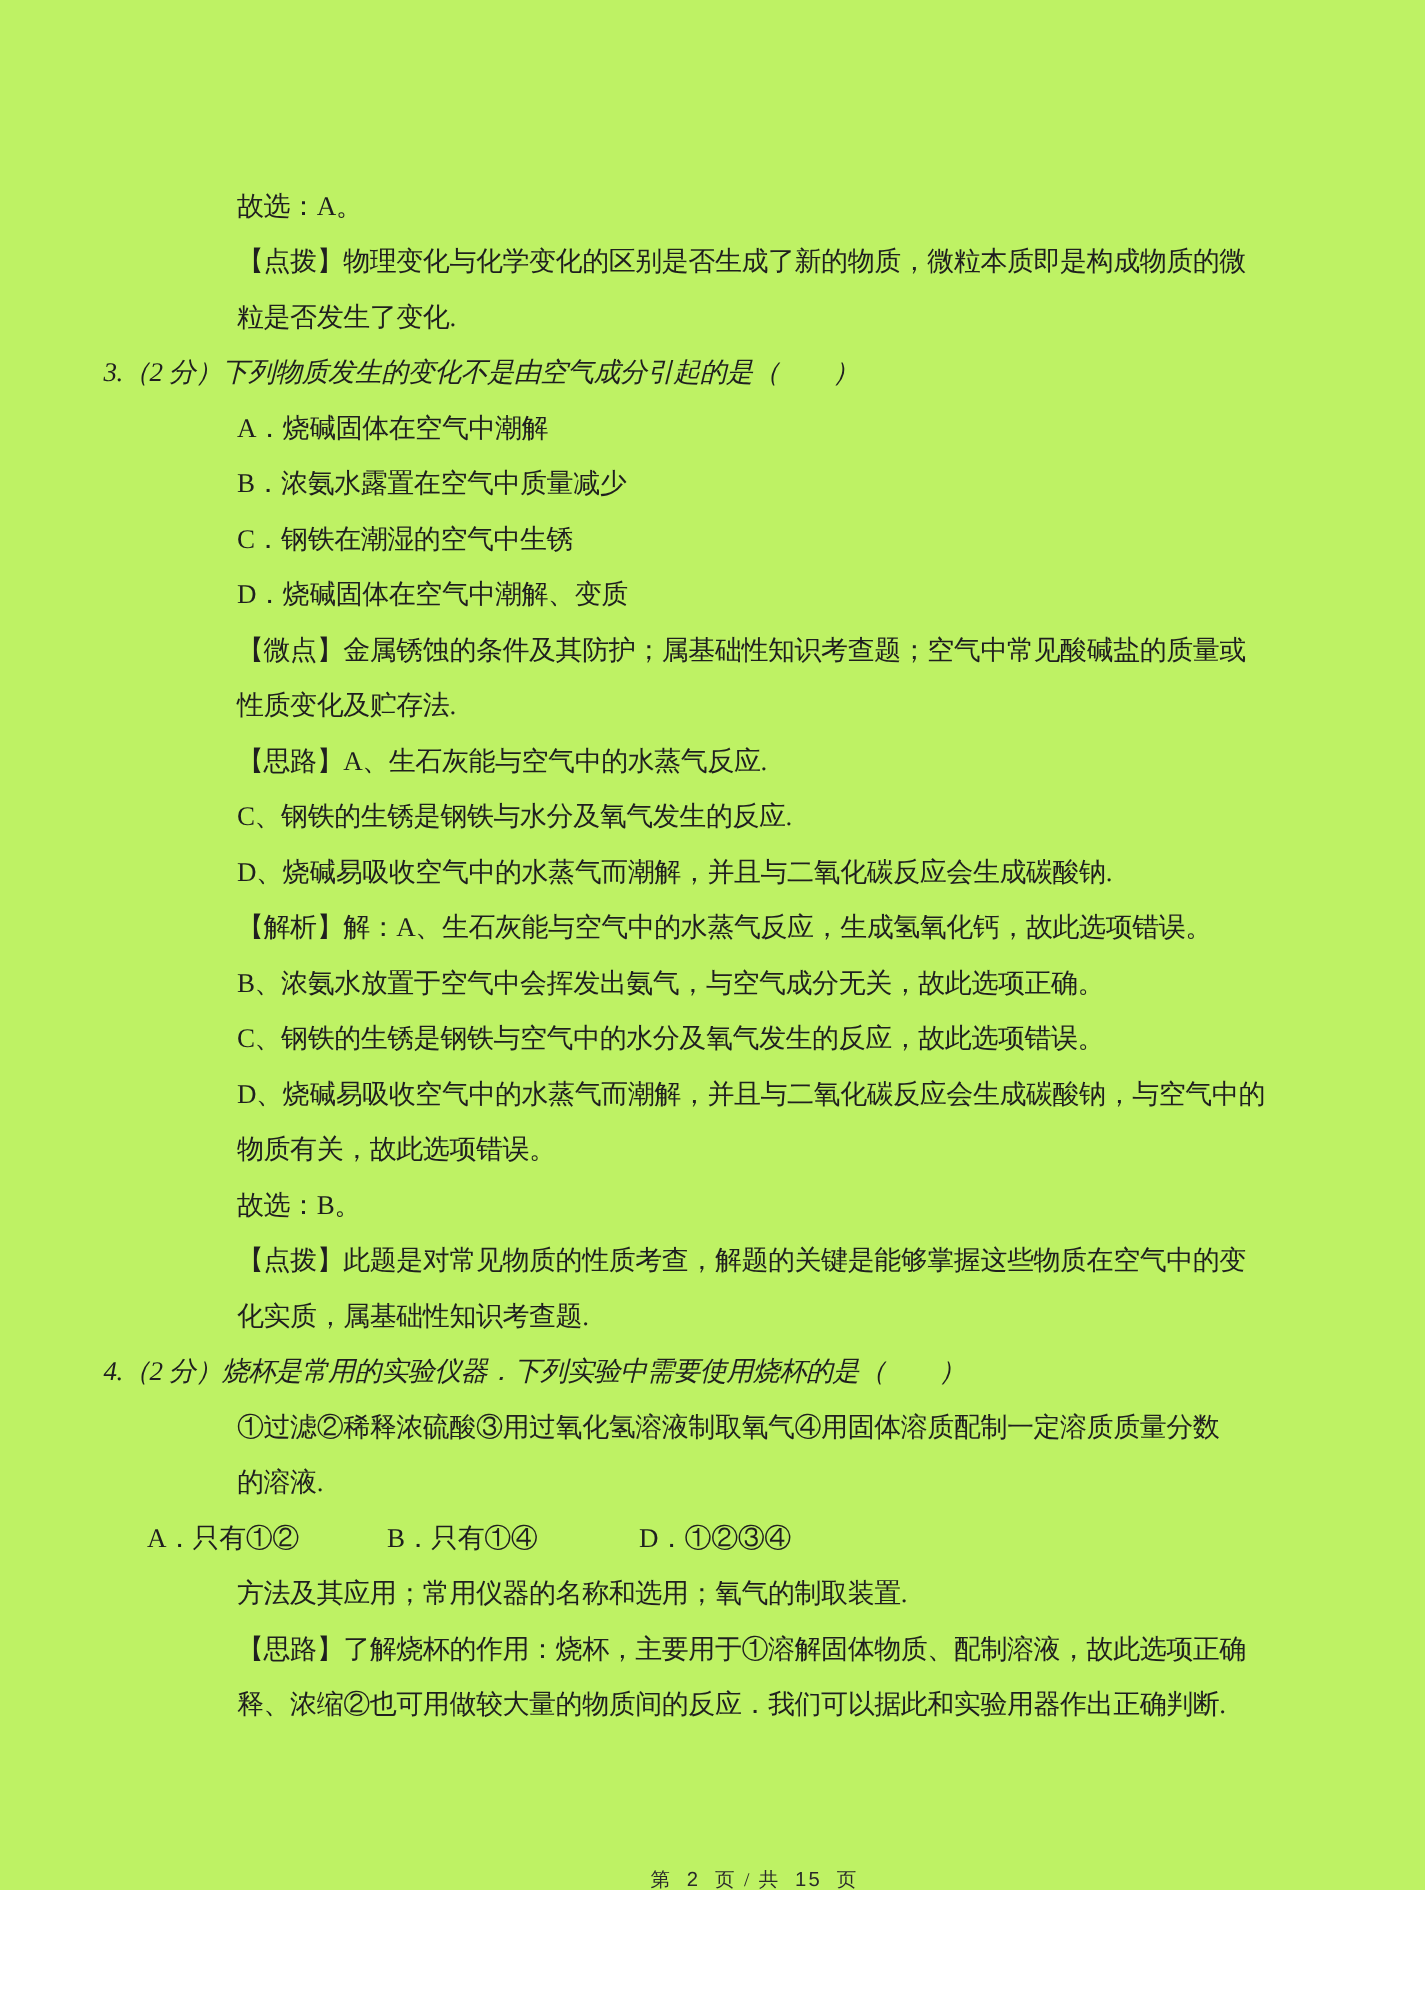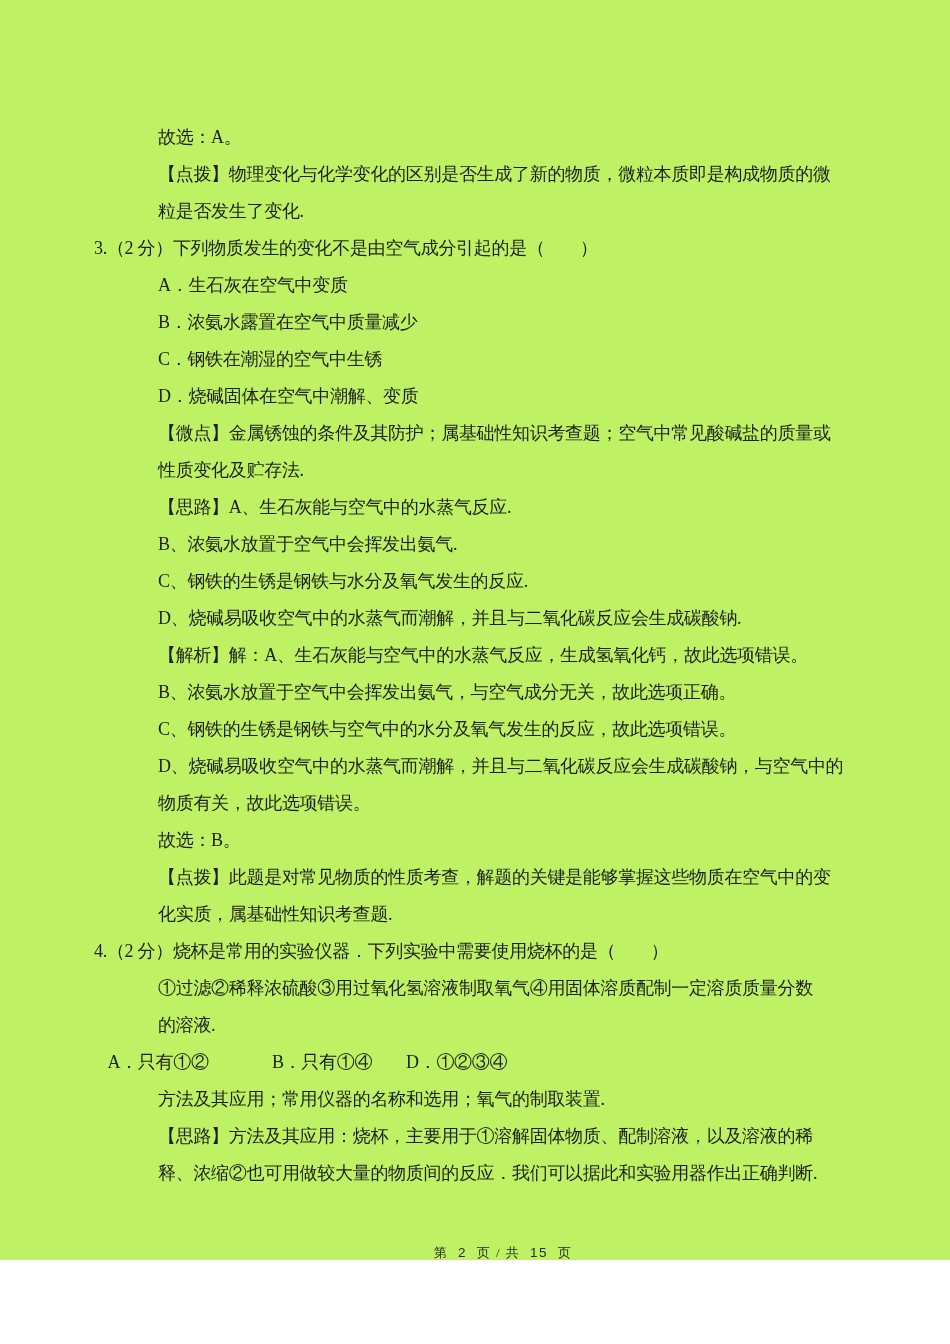--- a/index.html
+++ b/index.html
@@ -24,22 +24,22 @@
   }
   .line {
     height: 37px;
     line-height: 37px;
     font-size: 18px;
     letter-spacing: -0.3px;
     white-space: pre;
     color: #1f1f1f;
   }
   .line.body    { padding-left: 158px; }
-  .line.item    { padding-left: 94px; }
-  .line.options { padding-left: 78px; display: flex; text-align: center; }
+  .line.item    { padding-left: 69px; font-style: italic; }
+  .line.options { padding-left: 98px; display: flex; }
   .opt { display: inline-block; white-space: pre; }
   .opt-0 { width: 160px; }
   .opt-1 { width: 168px; }
   .opt-2 { width: 160px; }
   .page-footer {
     position: absolute;
     top: 1244px;
     left: 12px;
     width: 950px;
     text-align: center;
@@ -58,44 +58,43 @@
 </head>
 <body>
 
 <div class="page">
 
   <div class="doc-body">
       <div class="line body">故选：A。</div>
       <div class="line body">【点拨】物理变化与化学变化的区别是否生成了新的物质，微粒本质即是构成物质的微</div>
       <div class="line body">粒是否发生了变化.</div>
       <div class="line item">3.（2 分）下列物质发生的变化不是由空气成分引起的是（　　）</div>
-      <div class="line body">A．生石灰在空气中变质</div>
+      <div class="line body">A．烧碱固体在空气中潮解</div>
       <div class="line body">B．浓氨水露置在空气中质量减少</div>
       <div class="line body">C．钢铁在潮湿的空气中生锈</div>
       <div class="line body">D．烧碱固体在空气中潮解、变质</div>
       <div class="line body">【微点】金属锈蚀的条件及其防护；属基础性知识考查题；空气中常见酸碱盐的质量或</div>
       <div class="line body">性质变化及贮存法.</div>
       <div class="line body">【思路】A、生石灰能与空气中的水蒸气反应.</div>
-      <div class="line body">B、浓氨水放置于空气中会挥发出氨气.</div>
       <div class="line body">C、钢铁的生锈是钢铁与水分及氧气发生的反应.</div>
       <div class="line body">D、烧碱易吸收空气中的水蒸气而潮解，并且与二氧化碳反应会生成碳酸钠.</div>
       <div class="line body">【解析】解：A、生石灰能与空气中的水蒸气反应，生成氢氧化钙，故此选项错误。</div>
       <div class="line body">B、浓氨水放置于空气中会挥发出氨气，与空气成分无关，故此选项正确。</div>
       <div class="line body">C、钢铁的生锈是钢铁与空气中的水分及氧气发生的反应，故此选项错误。</div>
       <div class="line body">D、烧碱易吸收空气中的水蒸气而潮解，并且与二氧化碳反应会生成碳酸钠，与空气中的</div>
       <div class="line body">物质有关，故此选项错误。</div>
       <div class="line body">故选：B。</div>
       <div class="line body">【点拨】此题是对常见物质的性质考查，解题的关键是能够掌握这些物质在空气中的变</div>
       <div class="line body">化实质，属基础性知识考查题.</div>
       <div class="line item">4.（2 分）烧杯是常用的实验仪器．下列实验中需要使用烧杯的是（　　）</div>
       <div class="line body">①过滤②稀释浓硫酸③用过氧化氢溶液制取氧气④用固体溶质配制一定溶质质量分数</div>
       <div class="line body">的溶液.</div>
       <div class="line options"><span class="opt opt-0">A．只有①②</span><span class="opt opt-1">B．只有①④</span><span class="opt opt-3">D．①②③④</span></div>
       <div class="line body">方法及其应用；常用仪器的名称和选用；氧气的制取装置.</div>
-      <div class="line body">【思路】方法及其应用：烧杯，主要用于①溶解固体物质、配制溶液，以及溶液的稀</div>
+      <div class="line body">【思路】了解烧杯的作用：烧杯，主要用于①溶解固体物质、配制溶液，故此选项正确</div>
       <div class="line body">释、浓缩②也可用做较大量的物质间的反应．我们可以据此和实验用器作出正确判断.</div>
     </div>
 
   <div class="page-footer">
     <span class="txt">第</span>
     <span class="num">2</span>
     <span class="txt">页 / 共</span>
     <span class="num">15</span>
     <span class="txt">页</span>
   </div>

